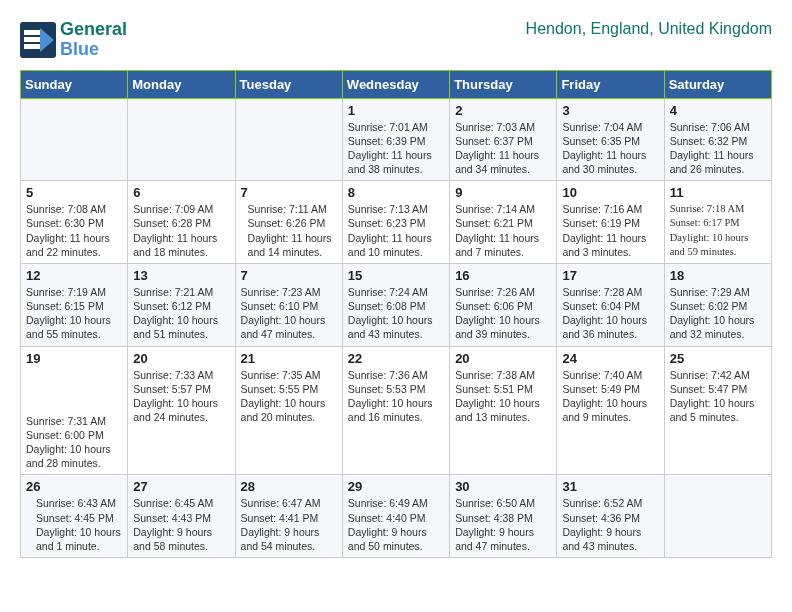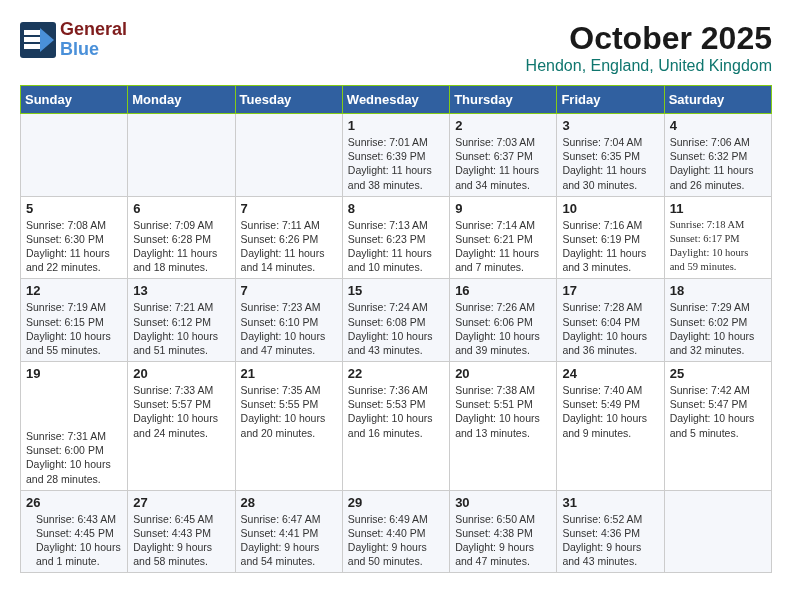--- a/index.html
+++ b/index.html
@@ -83,26 +83,25 @@
 <div class="header">
   <div class="logo">
     <svg width="36" height="36" viewBox="0 0 36 36">
       <rect x="0" y="0" width="36" height="36" fill="#1a3a5c" rx="3"></rect>
       <polygon points="20,6 34,18 20,30" fill="#4a90d9"></polygon>
       <rect x="4" y="8" width="16" height="5" fill="white"></rect>
       <rect x="4" y="15" width="16" height="5" fill="white"></rect>
       <rect x="4" y="22" width="16" height="5" fill="white"></rect>
     </svg>
     <div style="display:flex;flex-direction:column;line-height:1.1">
-      <span style="font-size:18px;font-weight:bold;color:#7f1d1d">General</span>
+      <span style="font-size:18px;font-weight:bold;color:#0f766e">General</span>
       <span style="font-size:18px;font-weight:bold;color:#4a90d9">Blue</span>
     </div>
   </div>
   <div class="title-block">
-    <div class="month-title">October 2025</div>
     <div class="location">Hendon, England, United Kingdom</div>
   </div>
 </div>
 
 <table>
   <thead>
     <tr>
     <th>Sunday</th>
         <th>Monday</th>
         <th>Tuesday</th>
@@ -156,21 +155,21 @@
         </td>
         <td>
           <span class="day-number">6</span>
           <div class="day-info" style="white-space: pre-line;">Sunrise: 7:09 AM
 Sunset: 6:28 PM
 Daylight: 11 hours
 and 18 minutes.</div>
         </td>
         <td>
           <span class="day-number">7</span>
-          <div class="day-info" style="white-space: pre-line;">Sunrise: 7:11 AM
+          <div class="day-info" style="white-space: pre-line; margin-left: 7px;">Sunrise: 7:11 AM
 Sunset: 6:26 PM
 Daylight: 11 hours
 and 14 minutes.</div>
         </td>
         <td>
           <span class="day-number">8</span>
           <div class="day-info" style="white-space: pre-line;">Sunrise: 7:13 AM
 Sunset: 6:23 PM
 Daylight: 11 hours
 and 10 minutes.</div>

